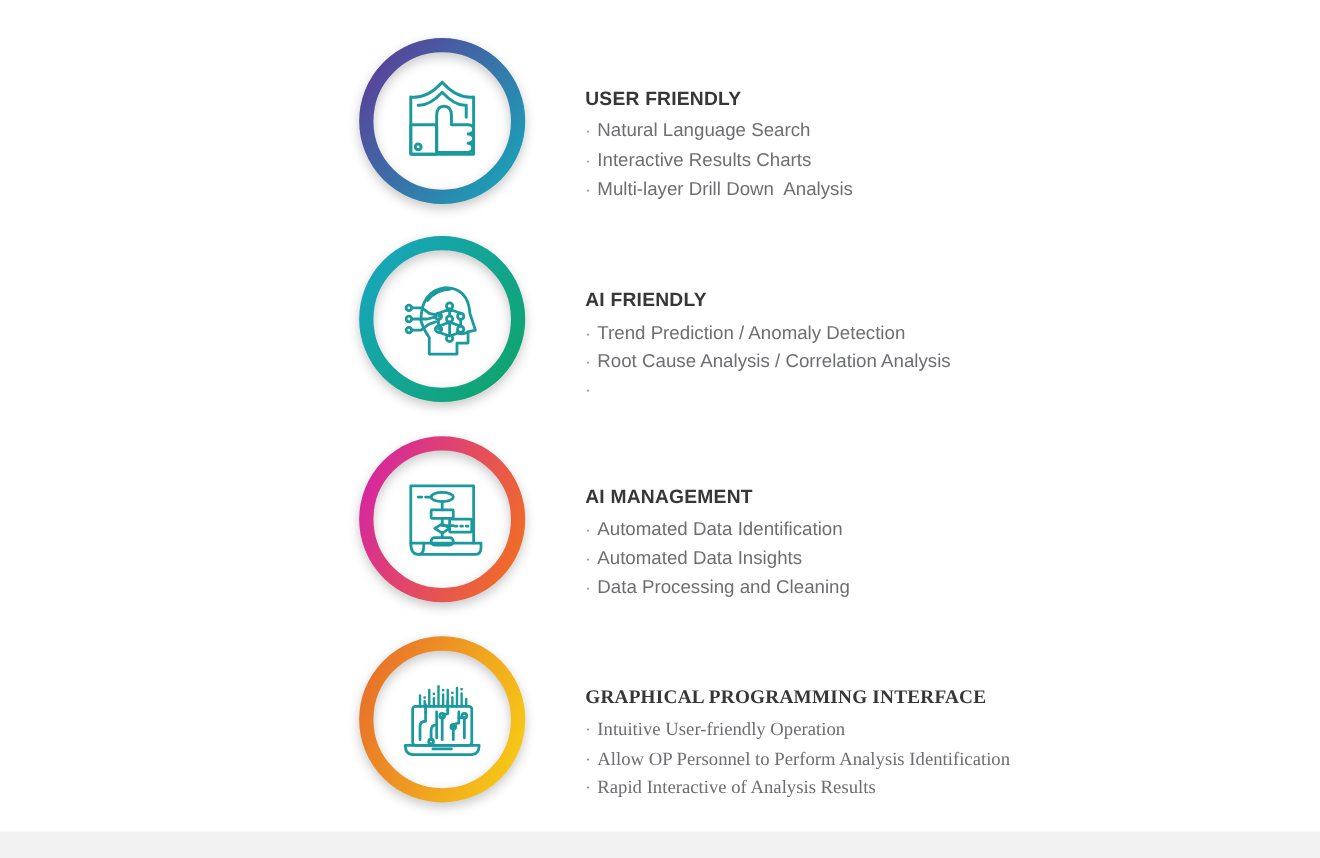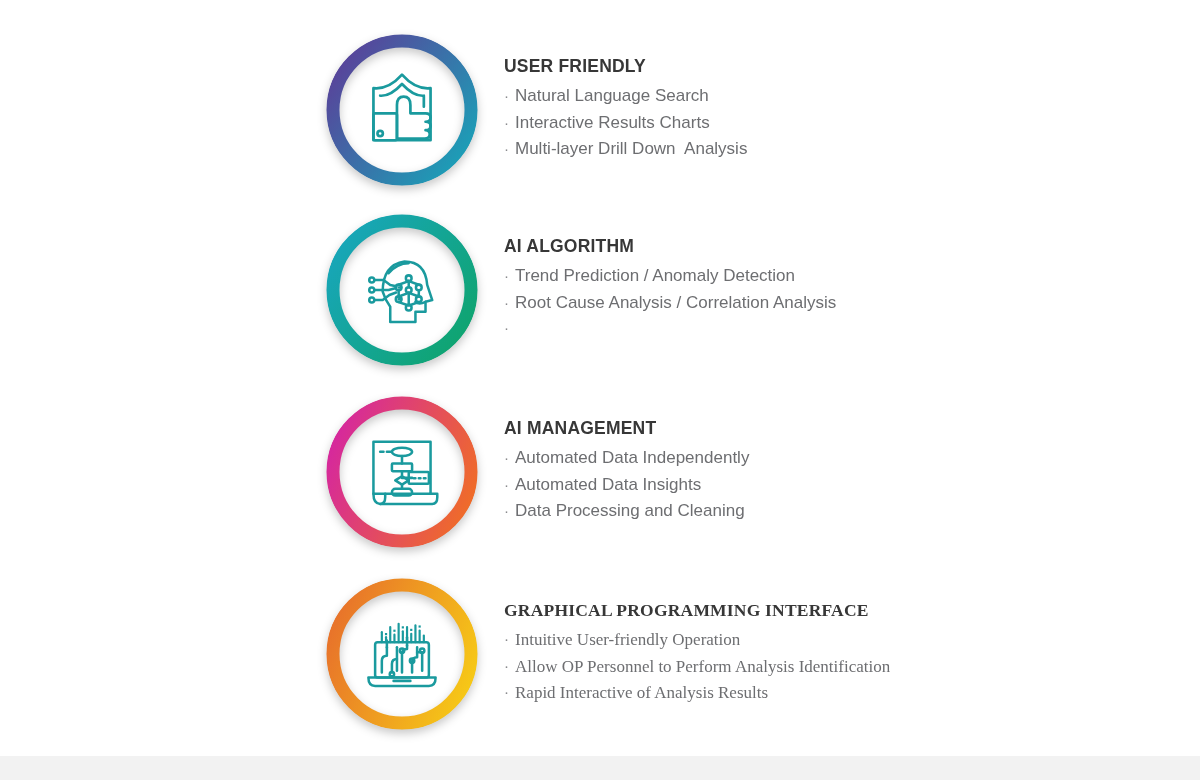--- a/index.html
+++ b/index.html
@@ -5,21 +5,21 @@
   html,body{margin:0;padding:0;}
   body{
     width:1200px;height:780px;
     background:#ffffff;
     font-family:"Liberation Sans","DejaVu Sans",sans-serif;
     overflow:hidden;position:relative;
   }
   #stage{position:relative;width:1200px;height:780px;background:#fff;}
   .bottom-strip{position:absolute;left:0;bottom:0;width:1200px;height:24px;background:#f2f2f2;}
 
-  .feature-row{position:absolute;display:flex;align-items:flex-start;}
+  .feature-row{position:absolute;display:flex;align-items:flex-end;gap:28px;}
   .badge{position:relative;width:152px;height:152px;flex:0 0 152px;}
   .ring{position:absolute;inset:0;border-radius:50%;
         filter:drop-shadow(0 4px 5px rgba(0,0,0,0.22));}
   .icon-art{position:absolute;left:50%;top:50%;transform:translate(-50%,-50%);
             width:84px;height:84px;}
 
   .copy{margin-left:26px;padding-top:22px;}
   .f-title{font-size:17.5px;font-weight:bold;color:#373737;letter-spacing:.2px;
            margin:0 0 7px 0;line-height:1.15;white-space:pre;}
   .f-list{list-style:none;margin:0;padding:0;}
@@ -98,21 +98,21 @@
           <circle cx="14" cy="38" r="3"></circle>
             <circle cx="14" cy="50" r="3"></circle>
             <circle cx="14" cy="62" r="3"></circle>
           <path d="M17 38 L28 38 L36 44 L43 45.5"></path>
           <path d="M17 50 L34 50 L42 48"></path>
           <path d="M17 62 L27 62 L35 56 L43 53"></path>
         </g>
       </svg>
     </div>
     <div class="copy">
-      <div class="f-title">AI ALGORITHM</div>
+      <div class="f-title">AI FRIENDLY</div>
       <ul class="f-list">
         <li><span class="dot">·</span><span>Trend Prediction / Anomaly Detection</span></li>
         <li><span class="dot">·</span><span>Root Cause Analysis / Correlation Analysis</span></li>
         <li><span class="dot">·</span></li>
       </ul>
     </div>
   </div>
 
   <div class="feature-row" id="row2">
     <div class="badge">
@@ -138,21 +138,21 @@
           <path d="M50 31 L50 40 M50 49 L50 55 M50 65 L50 70"></path>
           <path d="M24 26 L28 26 M32 26 L38 26"></path>
           <path d="M62 57 L50 57"></path>
           <path d="M64 57.5 L66 57.5 M70 57.5 L72 57.5 M76 57.5 L78 57.5"></path>
         </g>
       </svg>
     </div>
     <div class="copy">
       <div class="f-title">AI MANAGEMENT</div>
       <ul class="f-list">
-        <li><span class="dot">·</span><span>Automated Data Independently</span></li>
+        <li><span class="dot">·</span><span>Automated Data Identification</span></li>
         <li><span class="dot">·</span><span>Automated Data Insights</span></li>
         <li><span class="dot">·</span><span>Data Processing and Cleaning</span></li>
       </ul>
     </div>
   </div>
 
   <div class="feature-row" id="row3">
     <div class="badge">
       <svg class="ring" viewBox="0 0 152 152">
         <defs>

